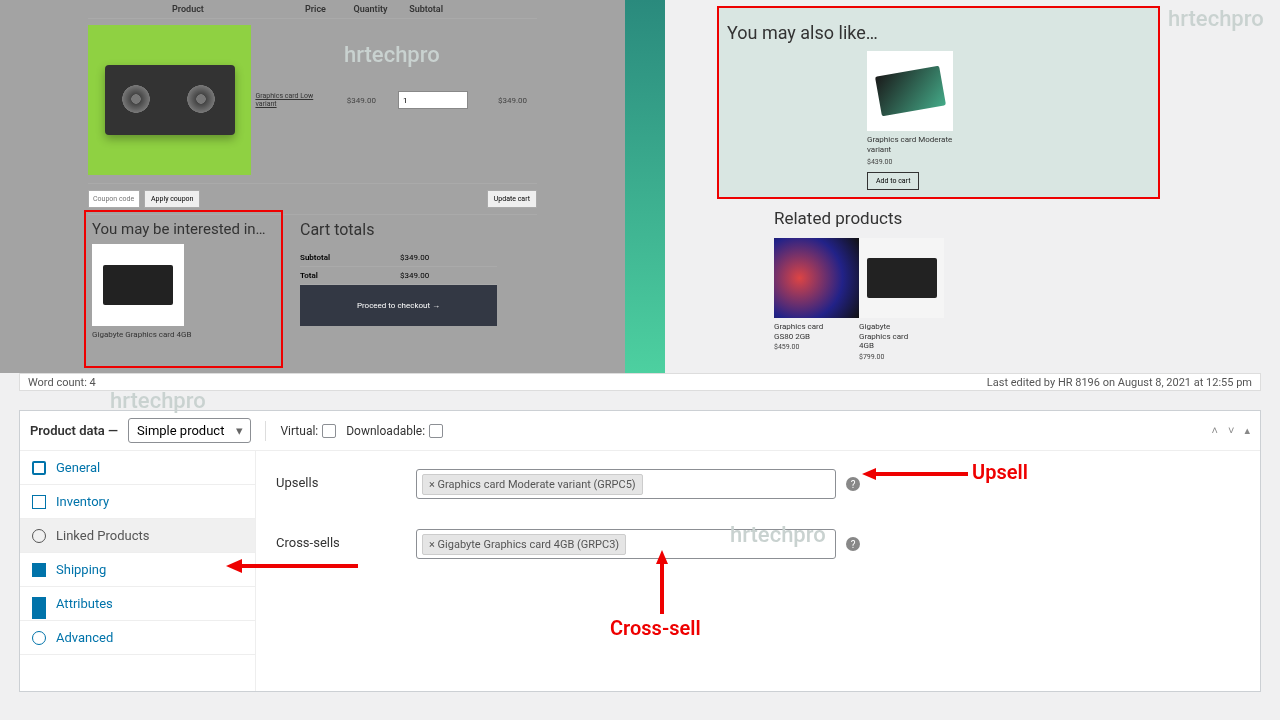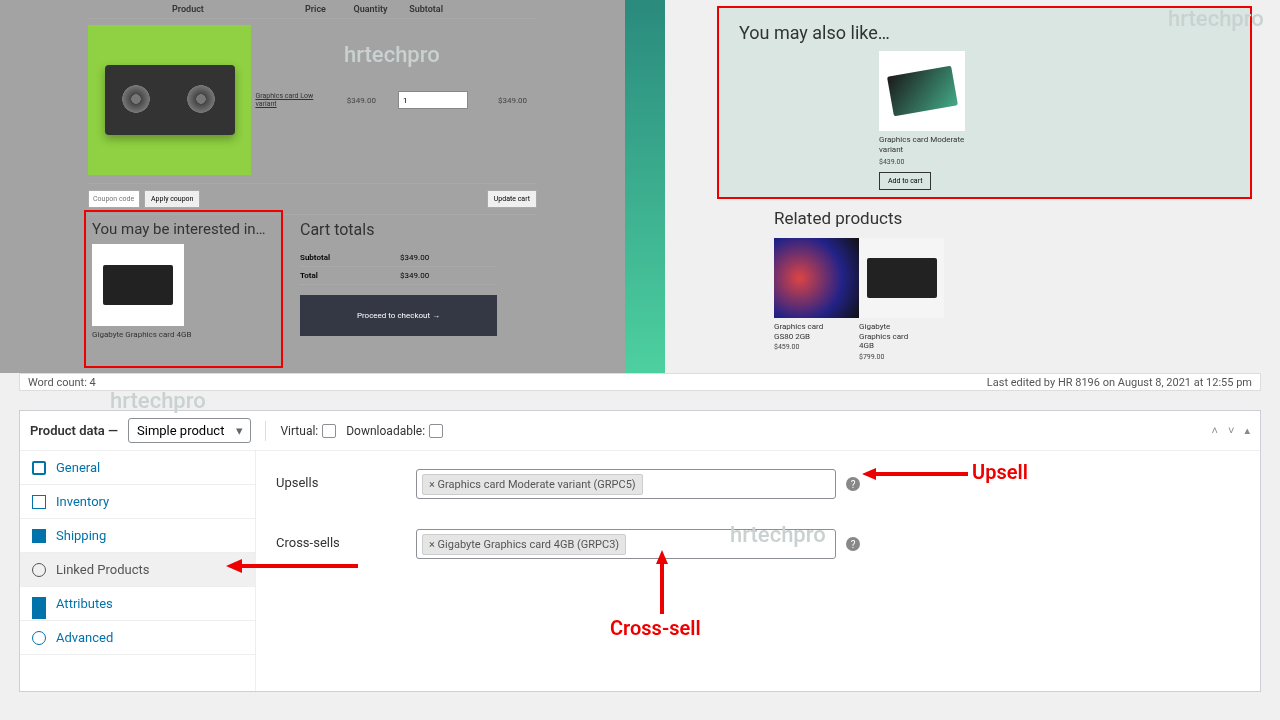--- a/index.html
+++ b/index.html
@@ -37,24 +37,24 @@
 .mini-prod { margin-top:6px; }
 .mini-prod .img { width:92px; height:82px; background:#fff; display:flex; align-items:center; justify-content:center; }
 .mini-gpu { width:70px; height:40px; background:#222; border-radius:2px; }
 .mini-prod .nm { font-size:8px; color:#333; margin-top:4px; line-height:1.2; }
 
 .totals { position:absolute; left:300px; top:220px; width:197px; }
 .totals h3 { font-size:16px; font-weight:400; color:#333; margin-bottom:10px; }
 .totals table { width:100%; font-size:8px; border-collapse:collapse; }
 .totals td { padding:4px 0; border-bottom:1px solid #aaa; }
 .totals td:first-child { font-weight:600; }
-.checkout-btn { width:100%; background:#333844; color:#fff; font-size:8px; border:none; padding:16px 0; margin-top:10px; cursor:pointer; }
-
-
-.alsolike-box { position:absolute; left:717px; top:6px; width:535px; height:193px; border:2px solid #e00; padding:14px 20px; background:#d9e6e2; }
+.checkout-btn { width:100%; background:#333844; color:#fff; font-size:8px; border:none; padding:16px 0; cursor:pointer; }
+
+
+.alsolike-box { position:absolute; left:717px; top:6px; width:443px; height:193px; border:2px solid #e00; padding:14px 8px; background:#d9e6e2; }
 .alsolike-box h3 { font-size:18px; font-weight:400; color:#333; margin-bottom:8px; }
 .al-prod { width:86px; margin-left:140px; }
 .al-prod .img { width:86px; height:80px; background:#fff; display:flex;align-items:center;justify-content:center; }
 .al-gpu { width:65px; height:40px; background:linear-gradient(135deg,#1a1a1a,#4a8); transform:rotate(-10deg); border-radius:2px; }
 .al-prod .nm { font-size:8px; color:#333; margin-top:4px; line-height:1.3;}
 .al-prod .pr { font-size:7px; color:#444; margin-top:2px;}
 .addcart { font-size:7px; border:1px solid #333; background:none; padding:4px 8px; margin-top:6px; cursor:pointer; }
 
 .related { position:absolute; left:774px; top:208px; }
 .related h3 { font-size:17px; font-weight:400; color:#333; margin-bottom:10px;}
@@ -230,27 +230,27 @@
   <div class="panel-body">
     <div class="side-tabs">
       <div class="tab">
           <span class="ic ic-wrench"></span>
           <span>General</span>
         </div>
       <div class="tab">
           <span class="ic ic-file"></span>
           <span>Inventory</span>
         </div>
-      <div class="tab">
-          <span class="ic ic-truck"></span>
-          <span>Shipping</span>
-        </div>
       <div class="tab active">
           <span class="ic ic-link"></span>
           <span>Linked Products</span>
+        </div>
+      <div class="tab">
+          <span class="ic ic-truck"></span>
+          <span>Shipping</span>
         </div>
       <div class="tab">
           <span class="ic ic-list"></span>
           <span>Attributes</span>
         </div>
       <div class="tab">
           <span class="ic ic-gear"></span>
           <span>Advanced</span>
         </div>
     </div>

